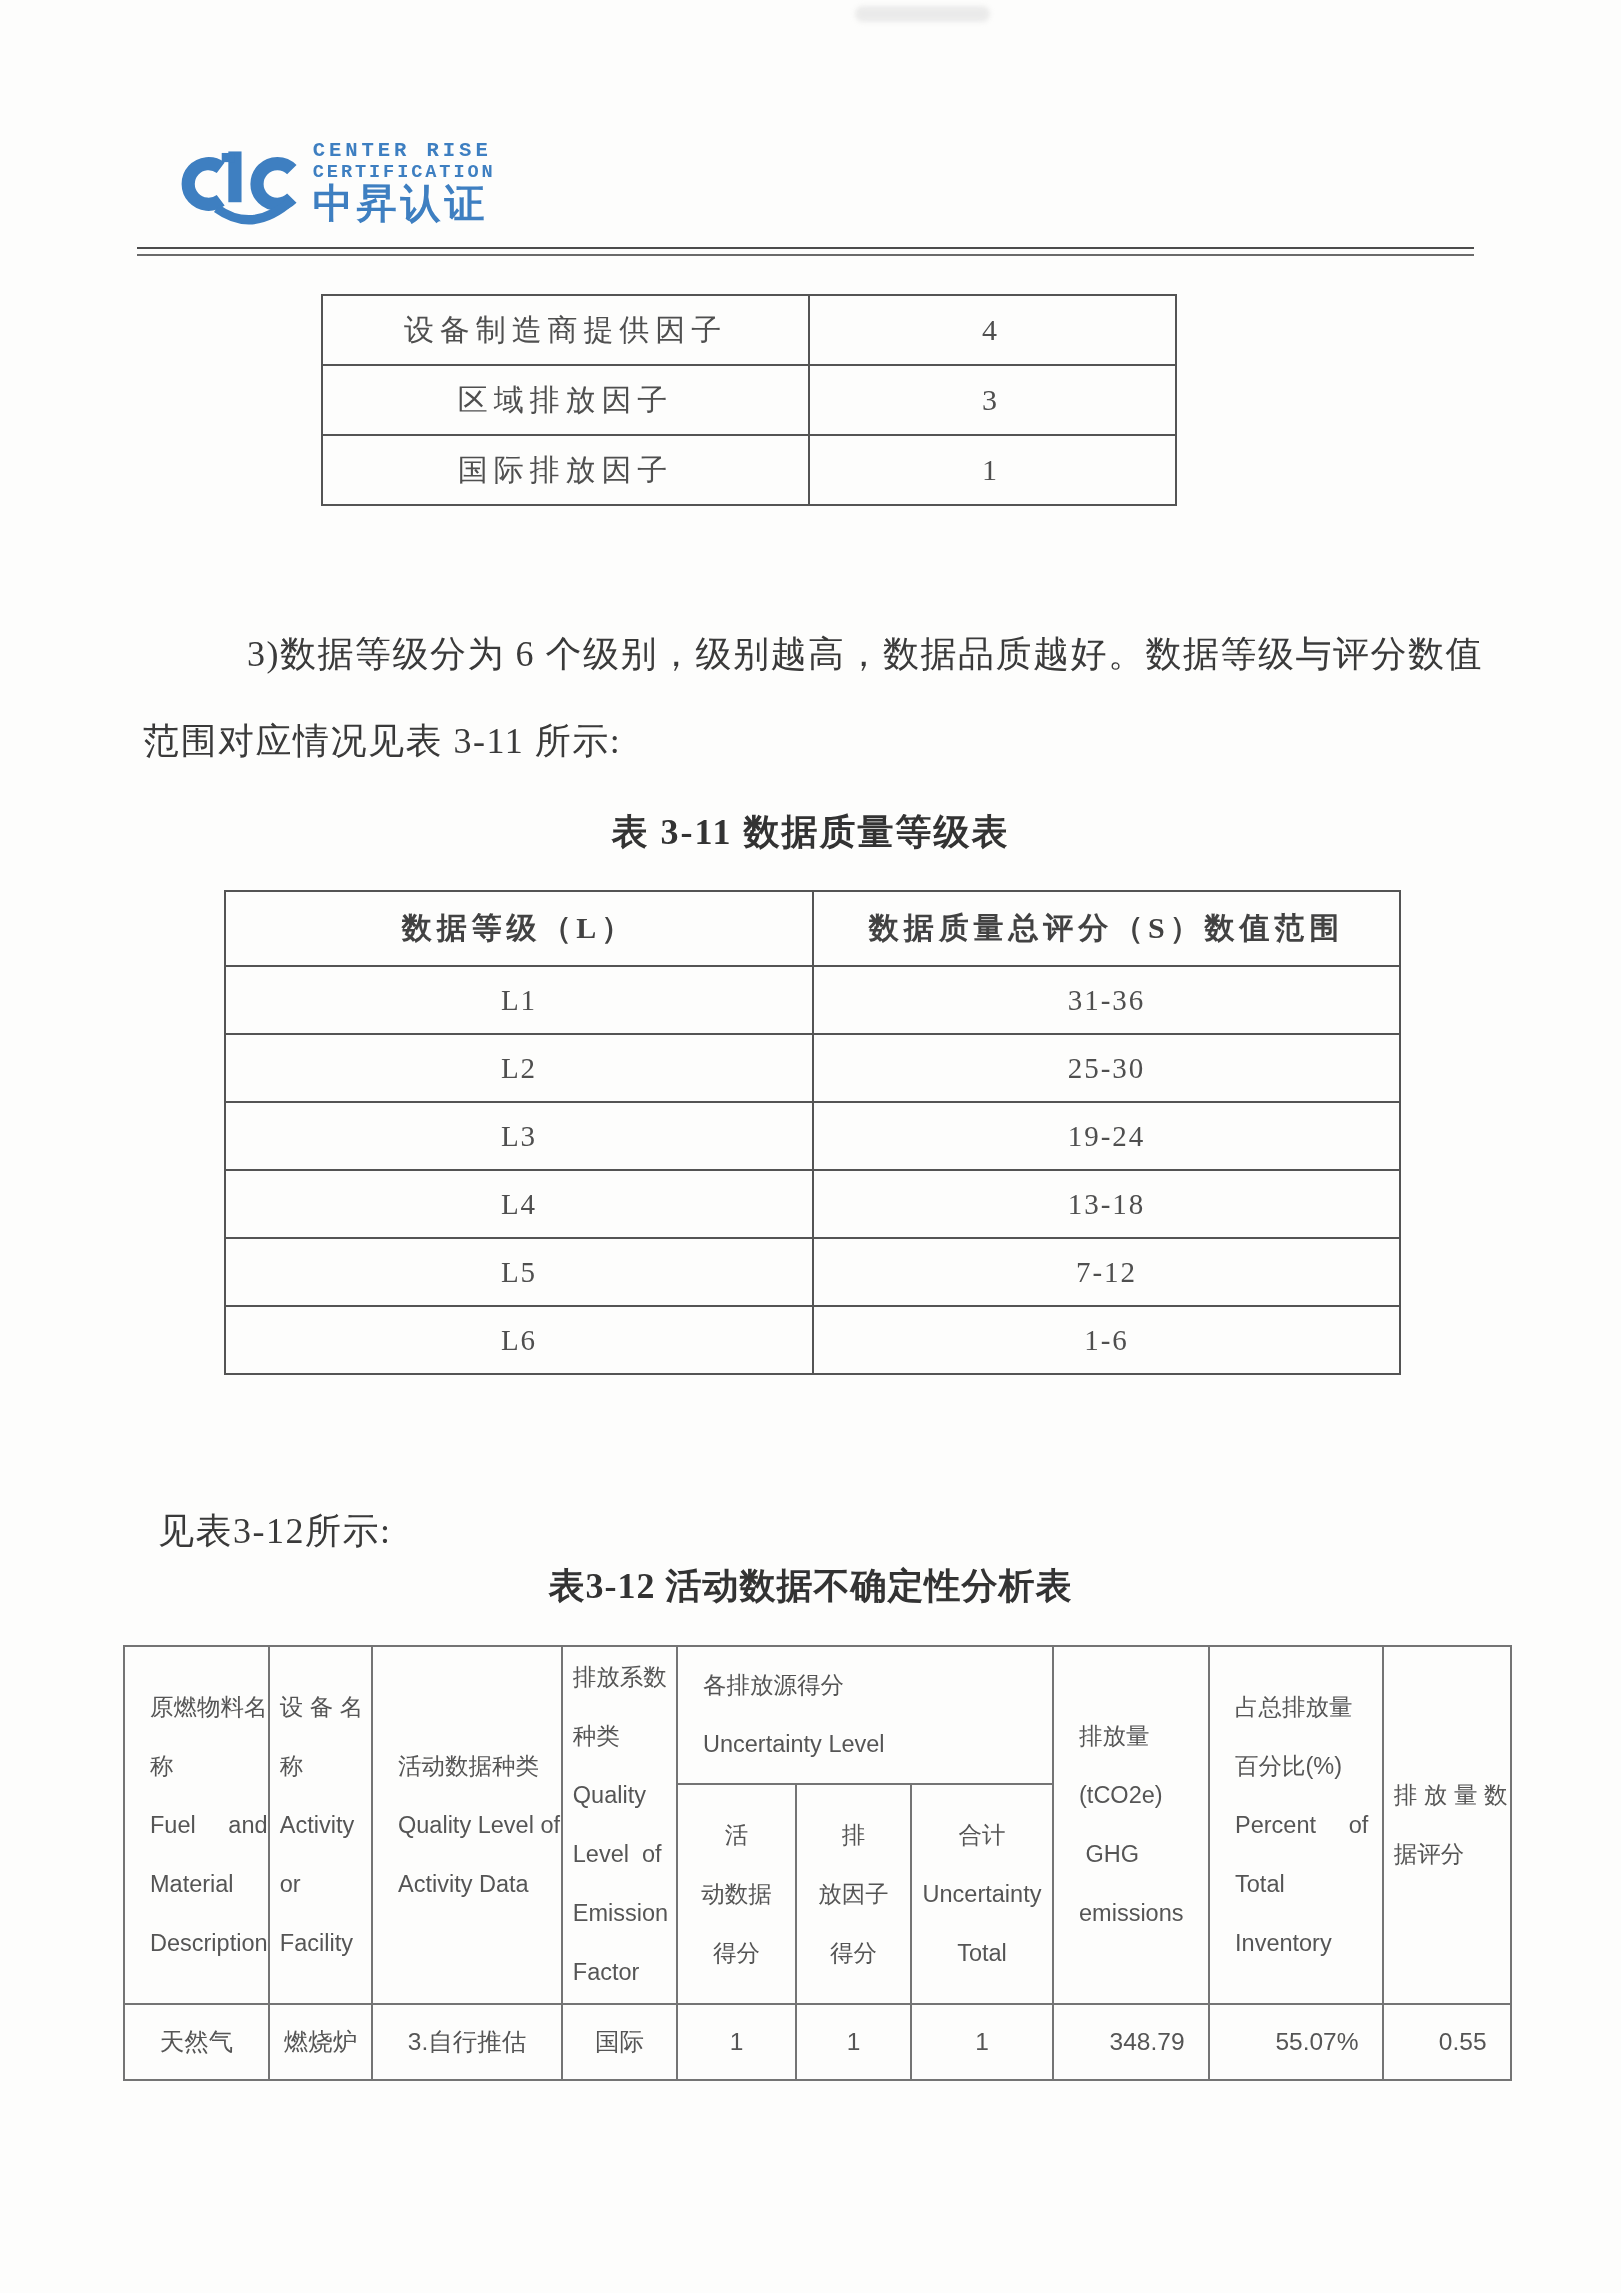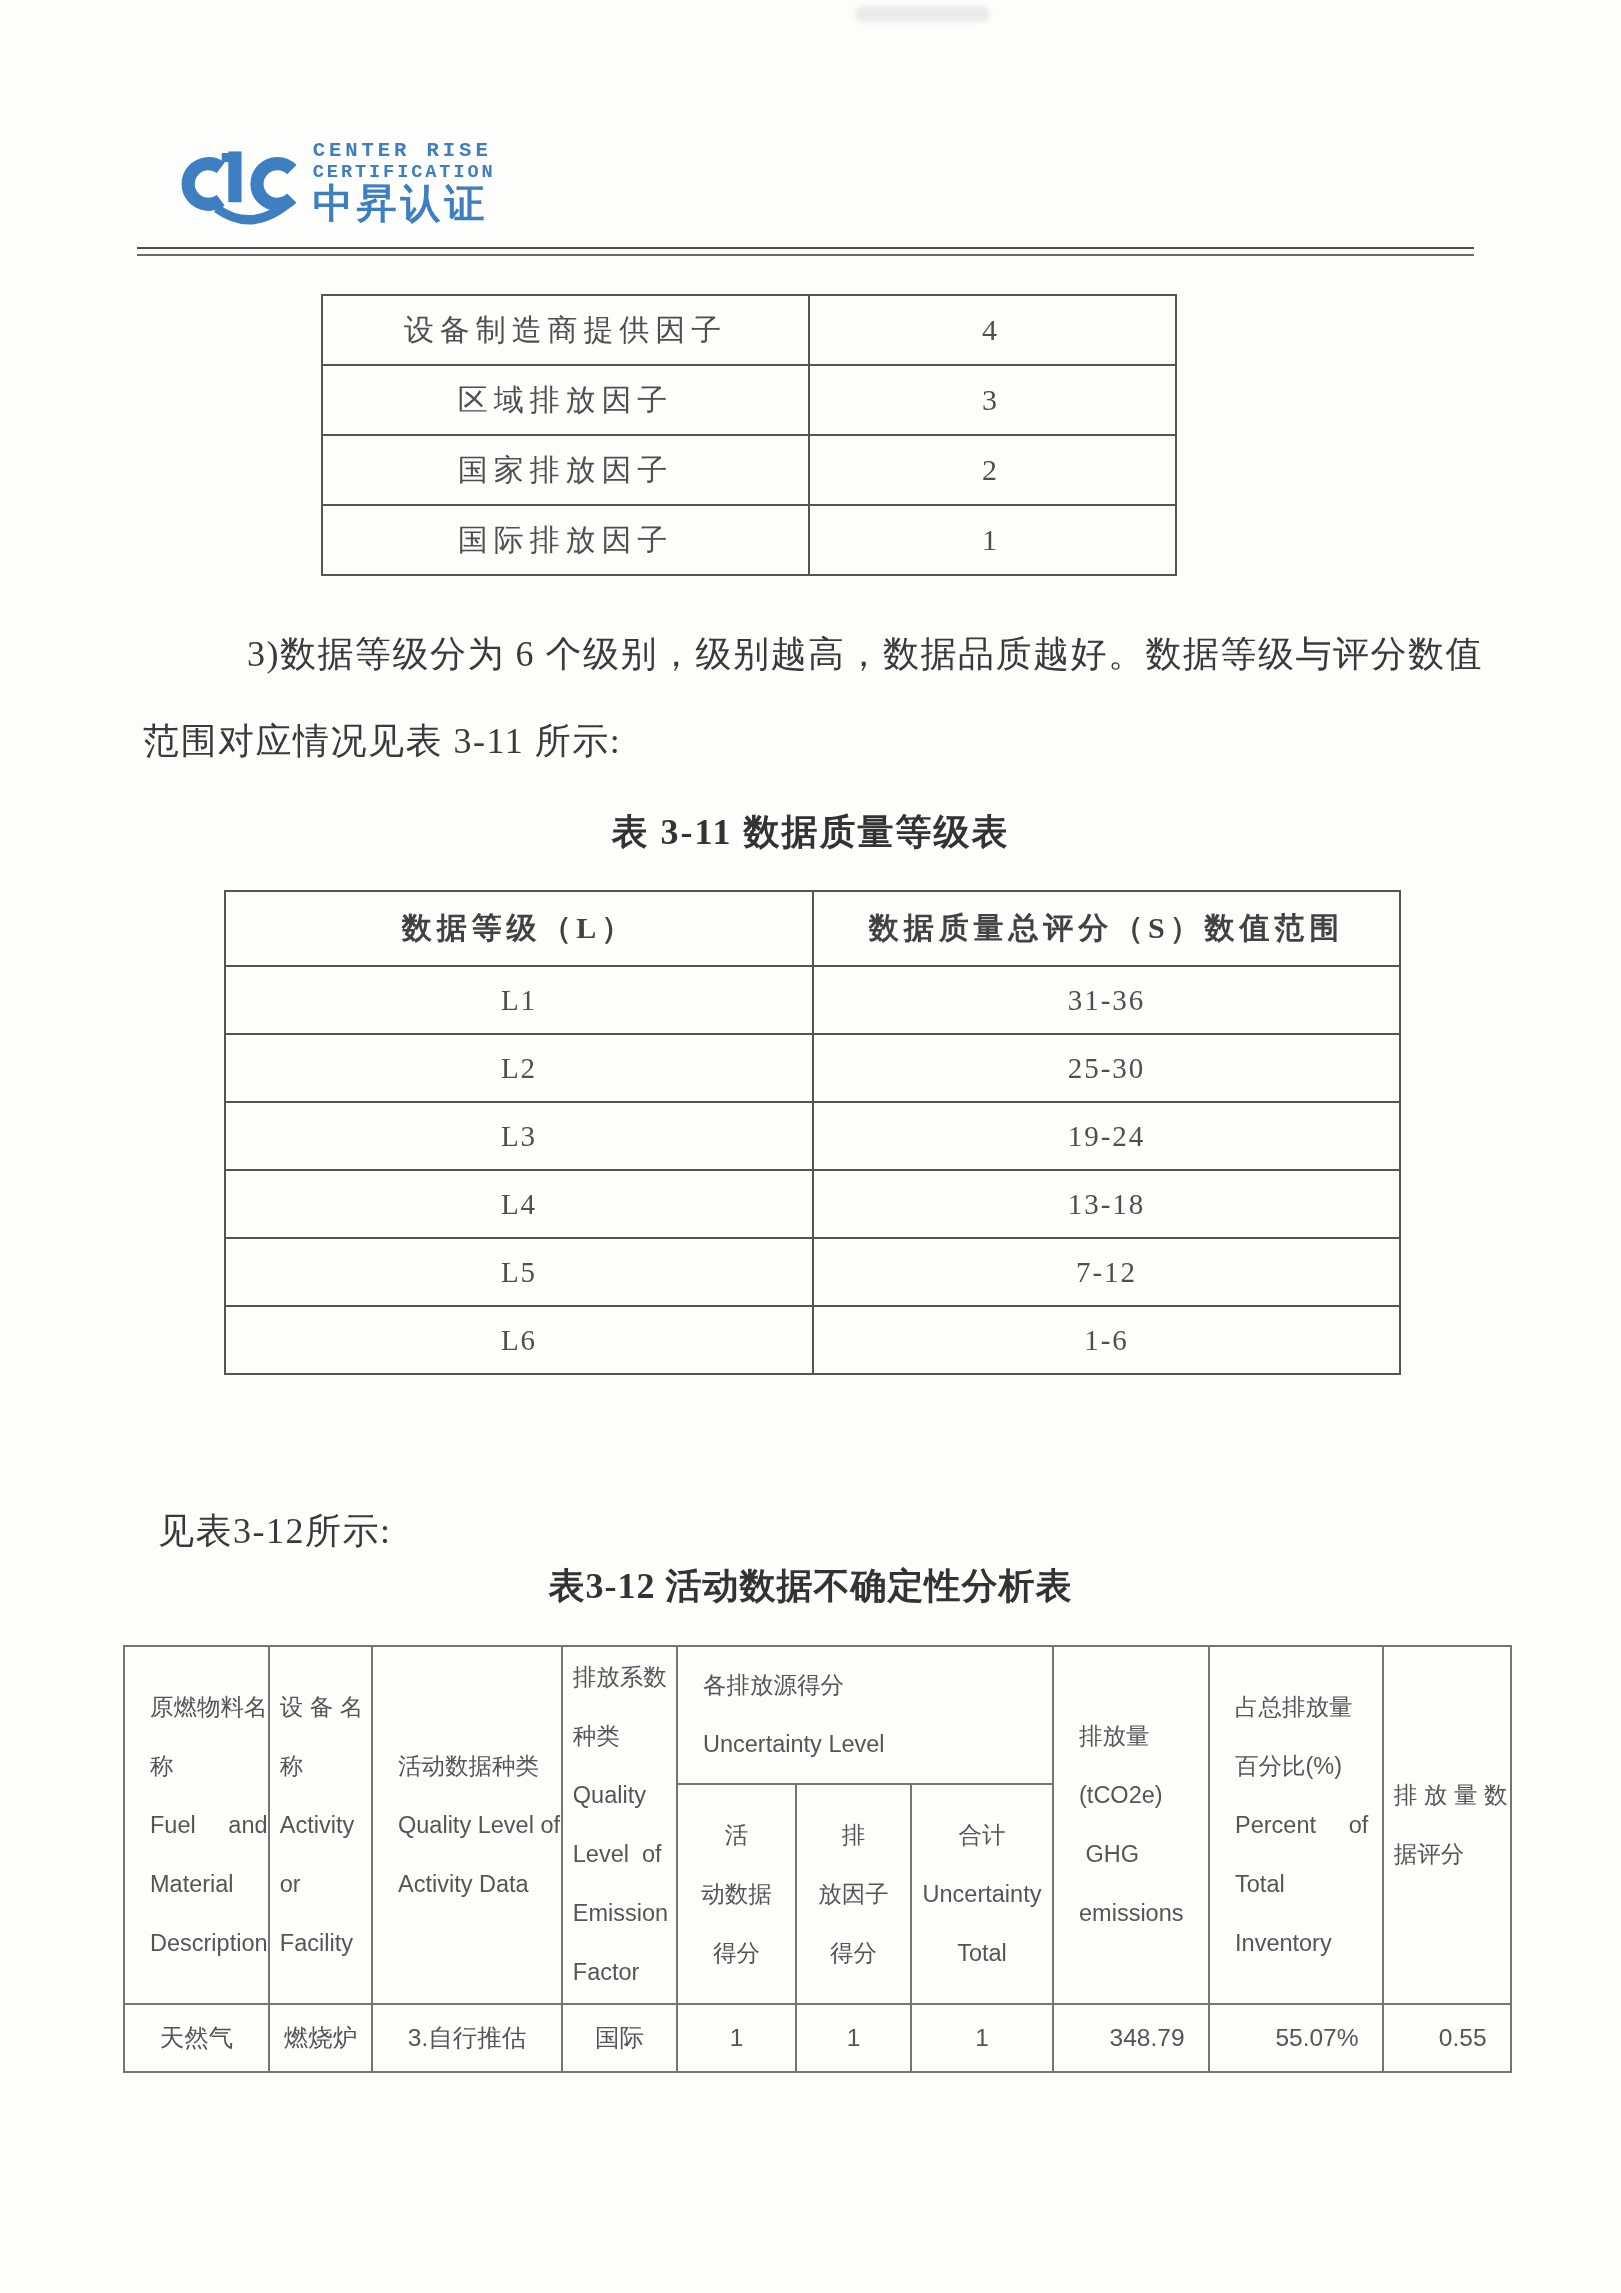--- a/index.html
+++ b/index.html
@@ -38,21 +38,21 @@
   .t311 .head td{height:71px;font-weight:bold;font-size:30px;letter-spacing:4.9px;color:#424242;}
   .t311 .r td{height:64px;letter-spacing:2px;}
 
   
   .t312{position:absolute;left:123px;top:1645px;width:1388px;
         font-family:"Liberation Sans","DejaVu Sans",sans-serif;font-size:23.5px;color:#555;
         border:2px solid #6f6f6f;}
   .t312 td{border:2px solid #747474;vertical-align:middle;white-space:pre;line-height:59px;}
   .t312 tr.h1{height:130px;}
   .t312 tr.h2{height:207px;}
-  .t312 tr.dr{height:68px;}
+  .t312 tr.dr{height:76px;}
   .t312 .lft{text-align:left;padding-left:25px;padding-right:3.9px;}
   .t312 .tight{padding-left:9.8px;padding-right:2px;}
   .t312 .ctr{text-align:center;padding:0 3.9px;}
   .t312 tr.dr td{line-height:1.2;font-size:24.5px;}
   .t312 .num{text-align:right;padding-right:23.5px;}
 </style>
 </head>
 <body>
 
 <div class="page">
@@ -82,24 +82,20 @@
         <col style="width:367px">
       </colgroup>
     <tbody>
         <tr>
       <td>设备制造商提供因子</td>
       <td>4</td>
     </tr>
     <tr>
       <td>区域排放因子</td>
       <td>3</td>
-    </tr>
-    <tr>
-      <td>国家排放因子</td>
-      <td>2</td>
     </tr>
     <tr>
       <td>国际排放因子</td>
       <td>1</td>
     </tr>
   </tbody>
     </table>
 
   <div class="doc-line" style="left:247px;top:630px;">3)数据等级分为 6 个级别，级别越高，数据品质越好。数据等级与评分数值</div>
   <div class="doc-line" style="left:143px;top:717px;">范围对应情况见表 3-11 所示:</div>

